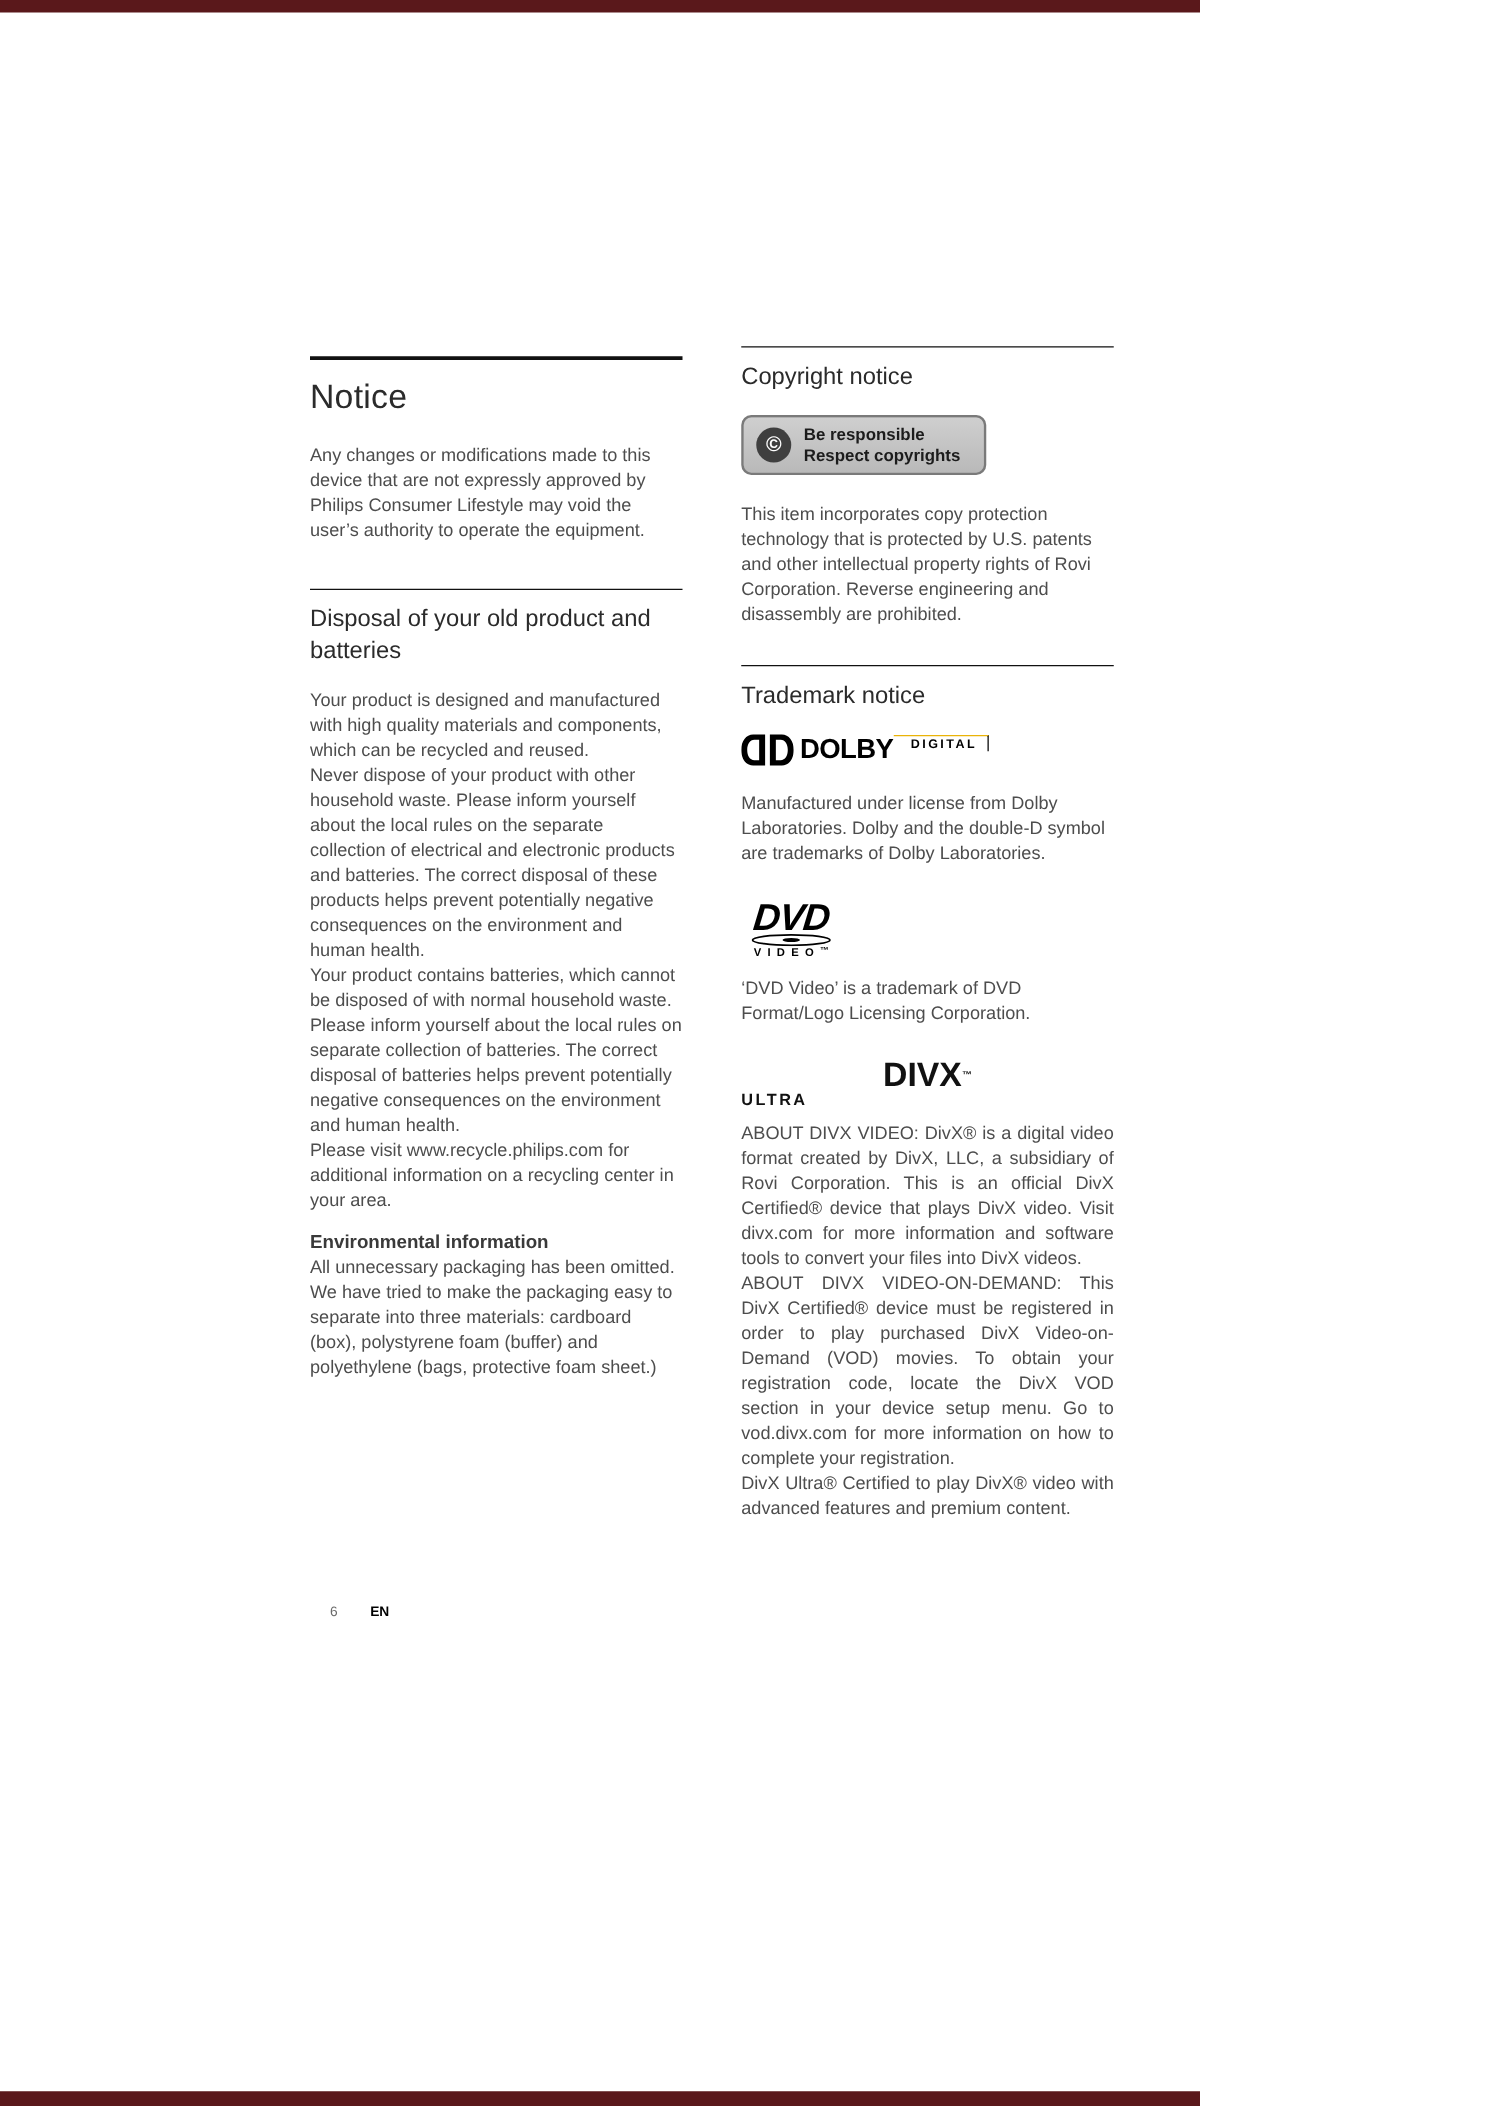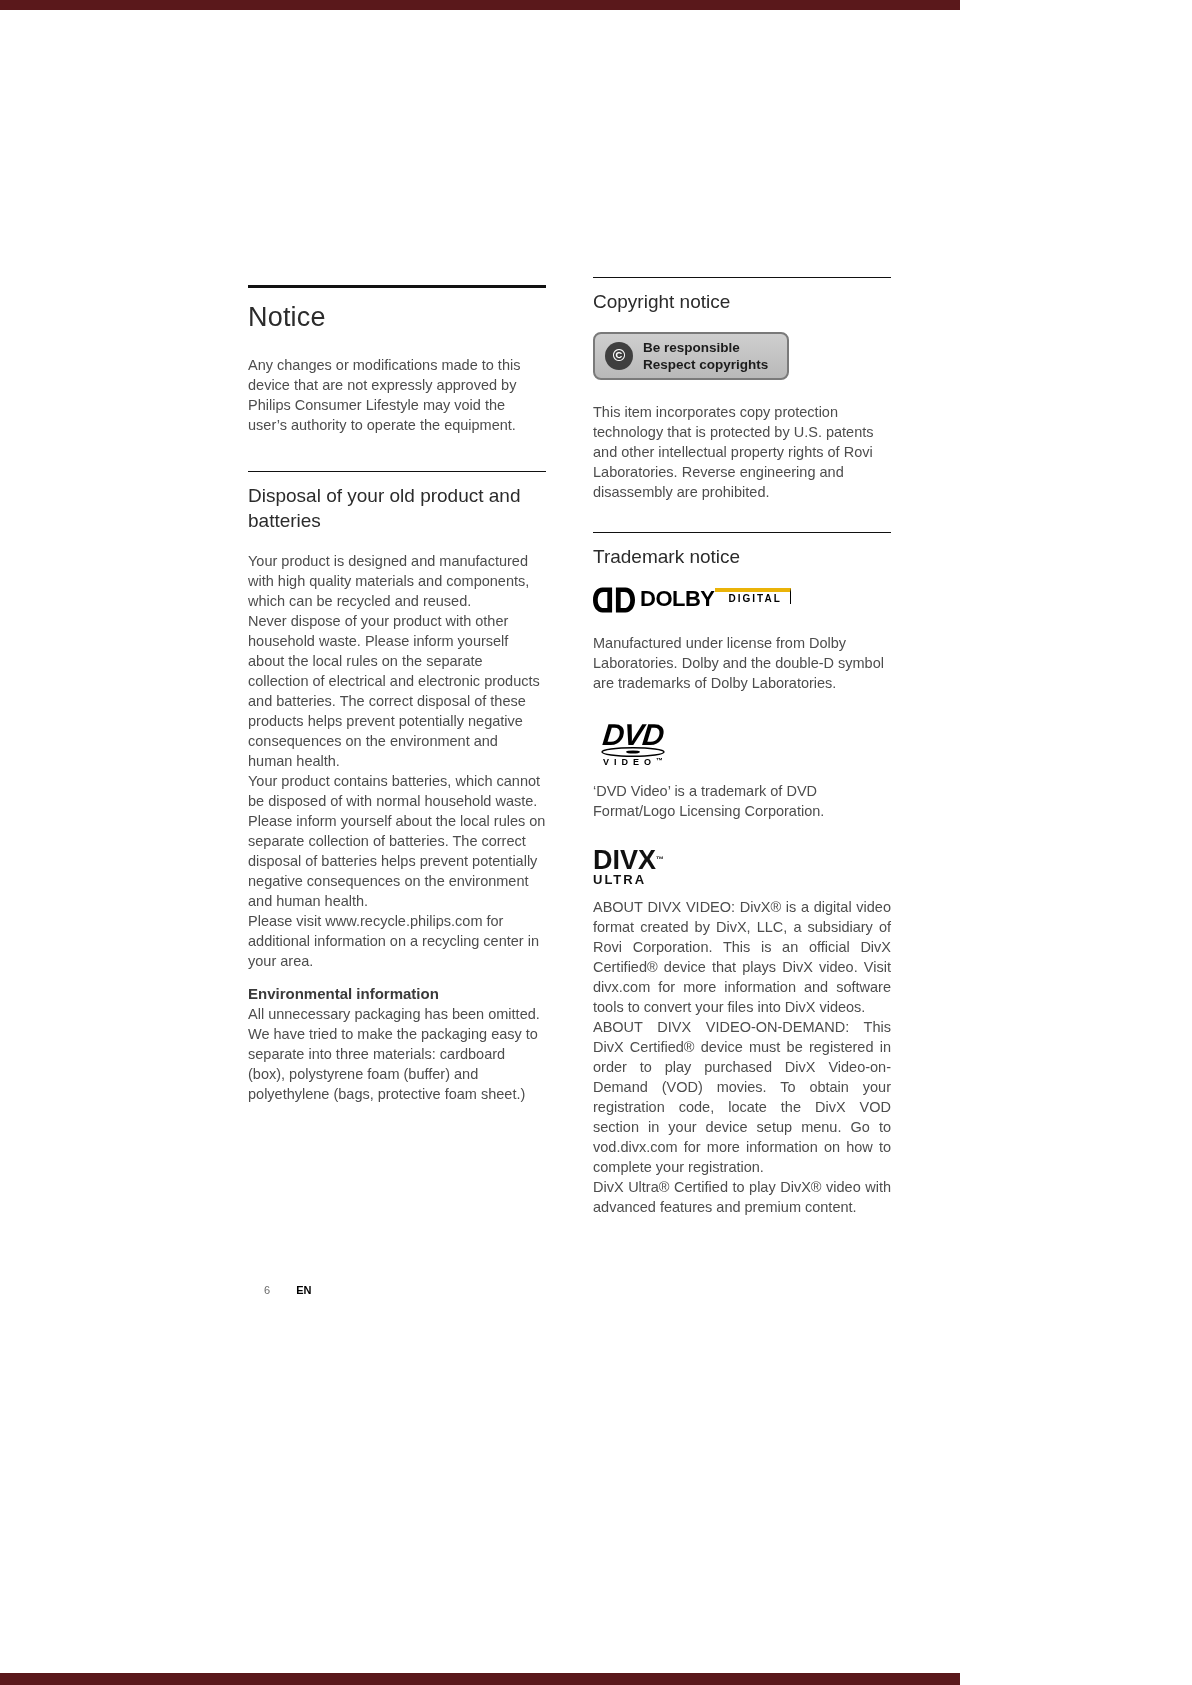--- a/index.html
+++ b/index.html
@@ -53,34 +53,34 @@
   }
   .badge-text { font-size:13.5px; font-weight:700; color:#1c1c1c; line-height:17px; }
 
   
   .dolby-logo { display:flex; align-items:flex-start; gap:5px; margin:2px 0 20px; }
   .dolby-right { display:flex; flex-direction:row; }
   .dolby-word { font-size:22px; font-weight:700; color:#000; letter-spacing:-0.5px; line-height:24px; }
   .dolby-sub  {
     align-self:flex-start;
     font-size:10px; font-weight:700; color:#000; letter-spacing:2px;
-    border-top:4px solid #eab308; border-right:1px solid #000;
+    border-top:1px solid #eab308; border-right:1px solid #000;
     padding:1px 8px 0 14px; margin-top:1px;
   }
 
   
   .dvd-logo { margin:28px 0 14px; width:80px; text-align:center; }
   .dvd-word { font-size:30px; font-weight:700; font-style:italic; color:#000; line-height:28px; letter-spacing:-1px; transform:skewX(-6deg); }
   .dvd-disc { display:block; margin:-2px auto 0; }
   .dvd-sub  { font-size:9px; font-weight:700; color:#000; letter-spacing:5px; }
   .dvd-sub .tm { font-size:7px; letter-spacing:0; vertical-align:top; }
 
   
   .divx-logo { margin:26px 0 10px; }
-  .divx-word { font-size:27px; font-weight:700; color:#111; letter-spacing:0; line-height:26px; }
+  .divx-word { font-size:27px; font-weight:700; color:#111; letter-spacing:0; line-height:26px;text-align:center; }
   .divx-word .tm { font-size:8px; vertical-align:top; }
   .divx-sub  { font-size:13px; font-weight:700; color:#111; letter-spacing:2px; line-height:14px; }
 
   .footer { position:absolute; left:264px; top:1254px; font-size:11px;margin-top:30px; }
   .footer .num  { color:#6a6a6a; margin-right:26px; }
   .footer .lang { color:#000; font-weight:700; }
 </style>
 </head>
 <body>
 
@@ -119,21 +119,21 @@
       <h2>Copyright notice</h2>
 
       <div class="badge">
         <div class="badge-icon">©</div>
         <div class="badge-text">
           <div>Be responsible</div>
           <div>Respect copyrights</div>
         </div>
       </div>
 
-      <p class="body">This item incorporates copy protection technology that is protected by U.S. patents and other intellectual property rights of Rovi Laboratories. Reverse engineering and disassembly are prohibited.</p>
+      <p class="body">This item incorporates copy protection technology that is protected by U.S. patents and other intellectual property rights of Rovi Corporation. Reverse engineering and disassembly are prohibited.</p>
     </section>
 
     <section>
       <div class="rule thin"></div>
       <h2>Trademark notice</h2>
 
       <div class="dolby-logo">
         <svg width="42" height="26" viewBox="0 0 44 26" aria-hidden="true">
           <g fill="#000">
             <path fill-rule="evenodd" d="M20,0 L20,26 L10,26 C4,26 0,20.5 0,13 C0,5.5 4,0 10,0 Z M15,4.5 L15,21.5 L11,21.5 C7.2,21.5 5,17.8 5,13 C5,8.2 7.2,4.5 11,4.5 Z"></path>

